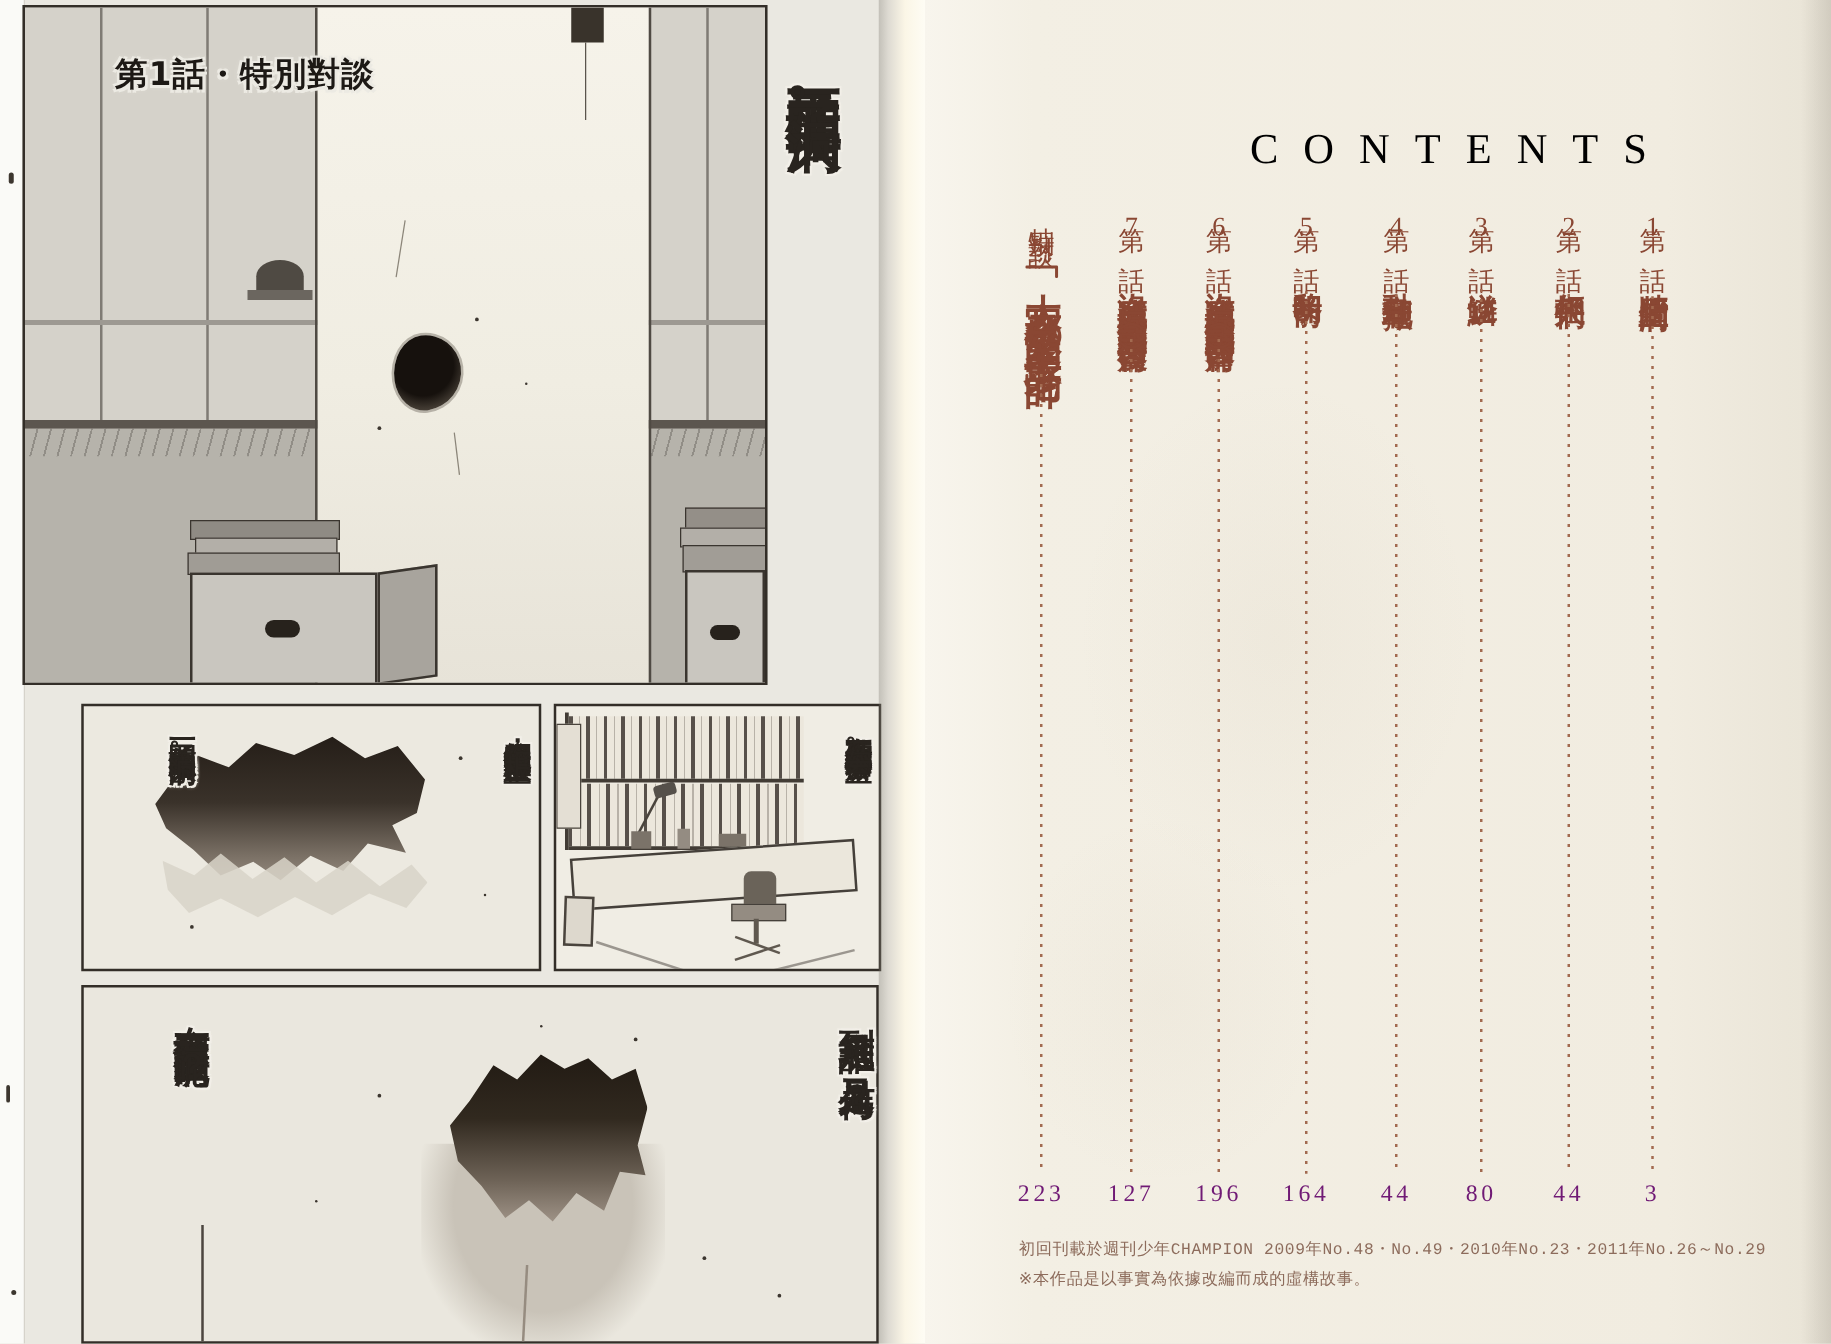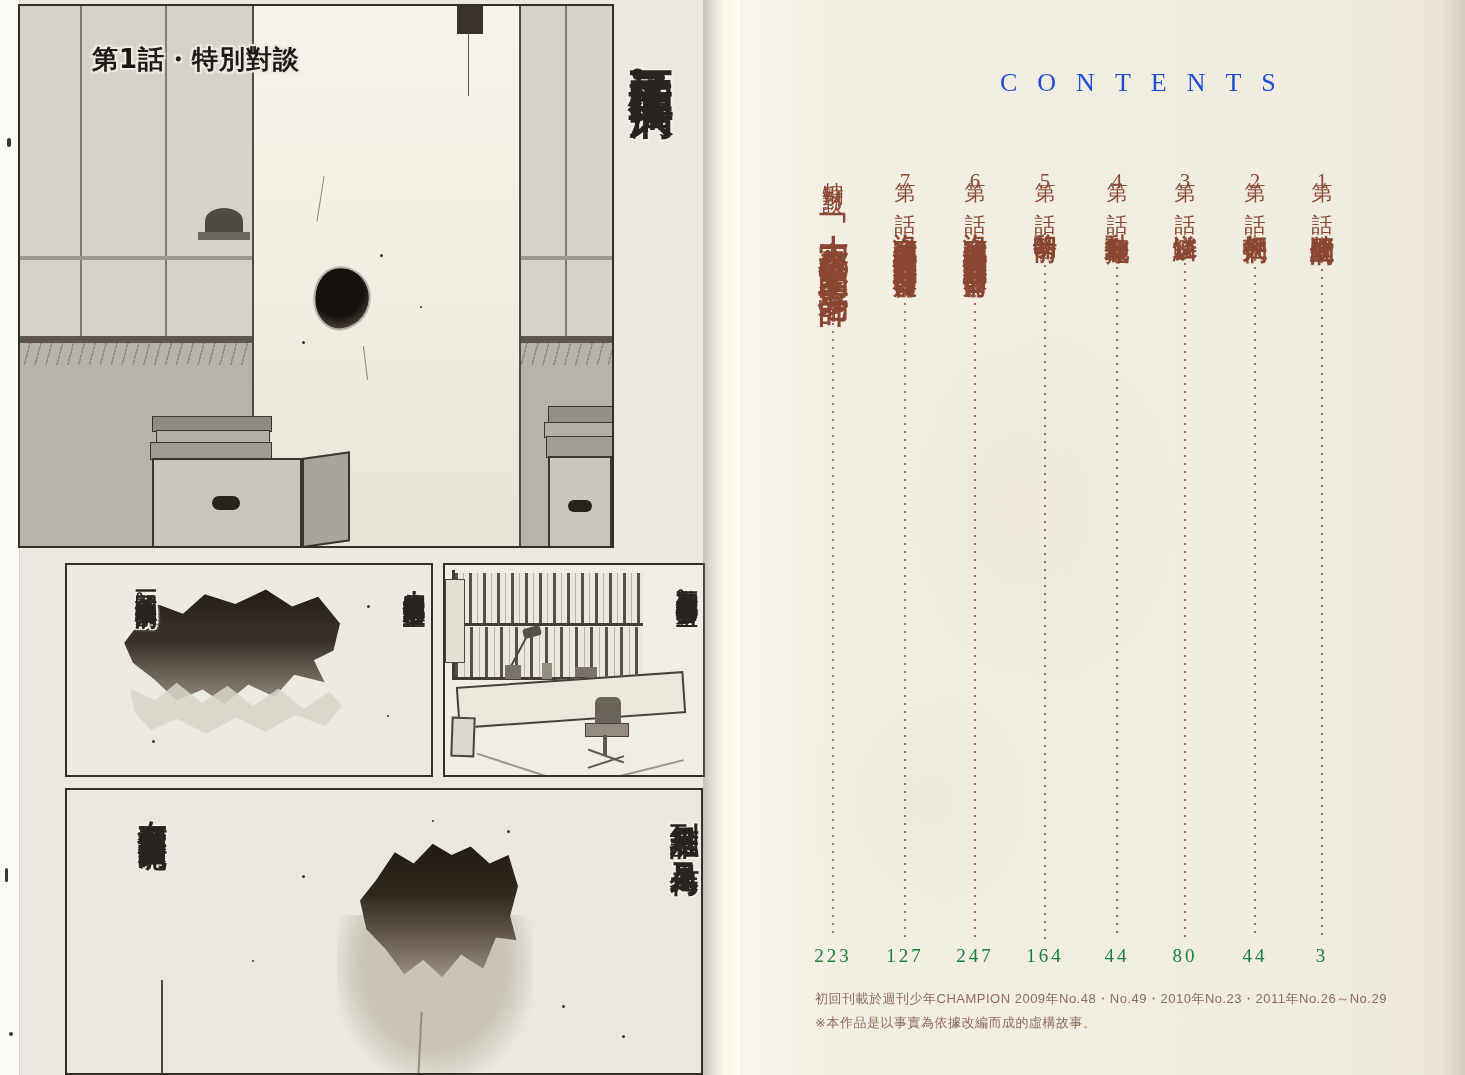--- a/index.html
+++ b/index.html
@@ -13,21 +13,21 @@
   .spk{position:absolute;background:#3c362f;border-radius:50%;}
   .toc-col{position:absolute;top:165px;height:808px;width:68px;display:flex;
            flex-direction:column;align-items:center;}
   .toc-label{writing-mode:vertical-rl;text-orientation:upright;font-size:21px;
              letter-spacing:4px;color:#8a4733;}
   .toc-title{writing-mode:vertical-rl;text-orientation:mixed;font-size:24px;
              letter-spacing:2px;font-weight:bold;color:#8a4733;margin-top:14px;}
   .toc-col.special .toc-title{font-size:30px;letter-spacing:7px;margin-top:22px;}
   .toc-leader{flex:1;width:2px;margin-top:12px;
               background:repeating-linear-gradient(180deg,#a26a50 0 2.5px,transparent 2.5px 8px);}
-  .toc-page{height:28px;font-size:19px;letter-spacing:3px;color:#15803d;margin-top:6px;
+  .toc-page{height:28px;font-size:19px;letter-spacing:3px;color:#701a75;margin-top:6px;
             font-family:"Liberation Serif",serif;}
 </style>
 </head>
 <body>
 
 <div class="abs" style="left:0;top:0;width:20px;height:1075px;background:#fafaf7;"></div>
 <div class="abs" style="left:19px;top:0;width:1px;height:1075px;background:#d6d3cb;"></div>
 <div class="spk" style="left:7px;top:138px;width:4px;height:9px;border-radius:2px;"></div>
 <div class="spk" style="left:5px;top:868px;width:3px;height:14px;border-radius:2px;"></div>
 <div class="spk" style="left:9px;top:1032px;width:4px;height:4px;"></div>
@@ -137,21 +137,21 @@
             background:linear-gradient(90deg,rgba(105,100,90,.30) 0,rgba(210,206,197,.55) 10%,#fbf6e6 28%,#fffef8 55%,rgba(246,241,231,.3) 100%);"></div>
 
 <div class="abs" style="left:740px;top:0;width:725px;height:1075px;
             background:linear-gradient(90deg,#f8f5ed 0,#f3efe4 12%,#f1ece0 82%,#eae5d8 97%,#e2ddd0 100%);">
   <div class="abs" style="left:120px;top:300px;width:320px;height:420px;border-radius:50%;
               background:radial-gradient(ellipse,rgba(170,150,120,.06),rgba(170,150,120,0) 70%);"></div>
   <div class="abs" style="left:60px;top:650px;width:260px;height:300px;border-radius:50%;
               background:radial-gradient(ellipse,rgba(170,150,120,.05),rgba(170,150,120,0) 70%);"></div>
 </div>
 
-<div class="abs" style="left:1000px;top:68px;font-size:26px;letter-spacing:20px;color:#1d4ed8;
+<div class="abs" style="left:1000px;top:101px;font-size:34px;letter-spacing:20px;color:#000000;
             font-family:'Liberation Serif',serif;">CONTENTS</div>
 
 <div class="toc-col" style="left:1288px;">
   <div class="toc-label">第1話</div>
   <div class="toc-title">牆壁上的洞</div>
   <div class="toc-leader"></div>
   <div class="toc-page">3</div>
 </div>
 <div class="toc-col" style="left:1221px;">
   <div class="toc-label">第2話</div>
@@ -174,33 +174,33 @@
 <div class="toc-col" style="left:1011px;">
   <div class="toc-label">第5話</div>
   <div class="toc-title">黎明前</div>
   <div class="toc-leader"></div>
   <div class="toc-page">164</div>
 </div>
 <div class="toc-col" style="left:941px;">
   <div class="toc-label">第6話</div>
   <div class="toc-title">沒完成原稿的手塚老師就這麼飛到美國去（前篇）</div>
   <div class="toc-leader"></div>
-  <div class="toc-page">247</div>
+  <div class="toc-page">196</div>
 </div>
 <div class="toc-col" style="left:871px;">
   <div class="toc-label">第7話</div>
   <div class="toc-title">沒完成原稿的手塚老師就這麼飛到美國去（後篇）</div>
   <div class="toc-leader"></div>
   <div class="toc-page">127</div>
 </div>
 <div class="toc-col special" style="left:799px;">
   <div class="toc-label">特別對談</div>
   <div class="toc-title">「大家都敬愛的手塚老師」</div>
   <div class="toc-leader"></div>
   <div class="toc-page">223</div>
 </div>
 
-<div class="abs" style="left:815px;top:990px;font-family:Liberation Sans, sans-serif;
+<div class="abs" style="left:815px;top:990px;font-family:Liberation Mono, monospace;
             font-size:13px;color:#8d6c5c;letter-spacing:.5px;">初回刊載於週刊少年CHAMPION 2009年No.48・No.49・2010年No.23・2011年No.26～No.29</div>
 <div class="abs" style="left:815px;top:1014px;font-family:'DejaVu Sans','Liberation Sans',sans-serif;
             font-size:13px;color:#8d6c5c;letter-spacing:.5px;">※本作品是以事實為依據改編而成的虛構故事。</div>
 
 <div class="abs" style="left:1440px;top:0;width:25px;height:1075px;background:linear-gradient(90deg,rgba(60,50,40,0),rgba(60,50,40,.10));"></div>
 
 </body></html>

